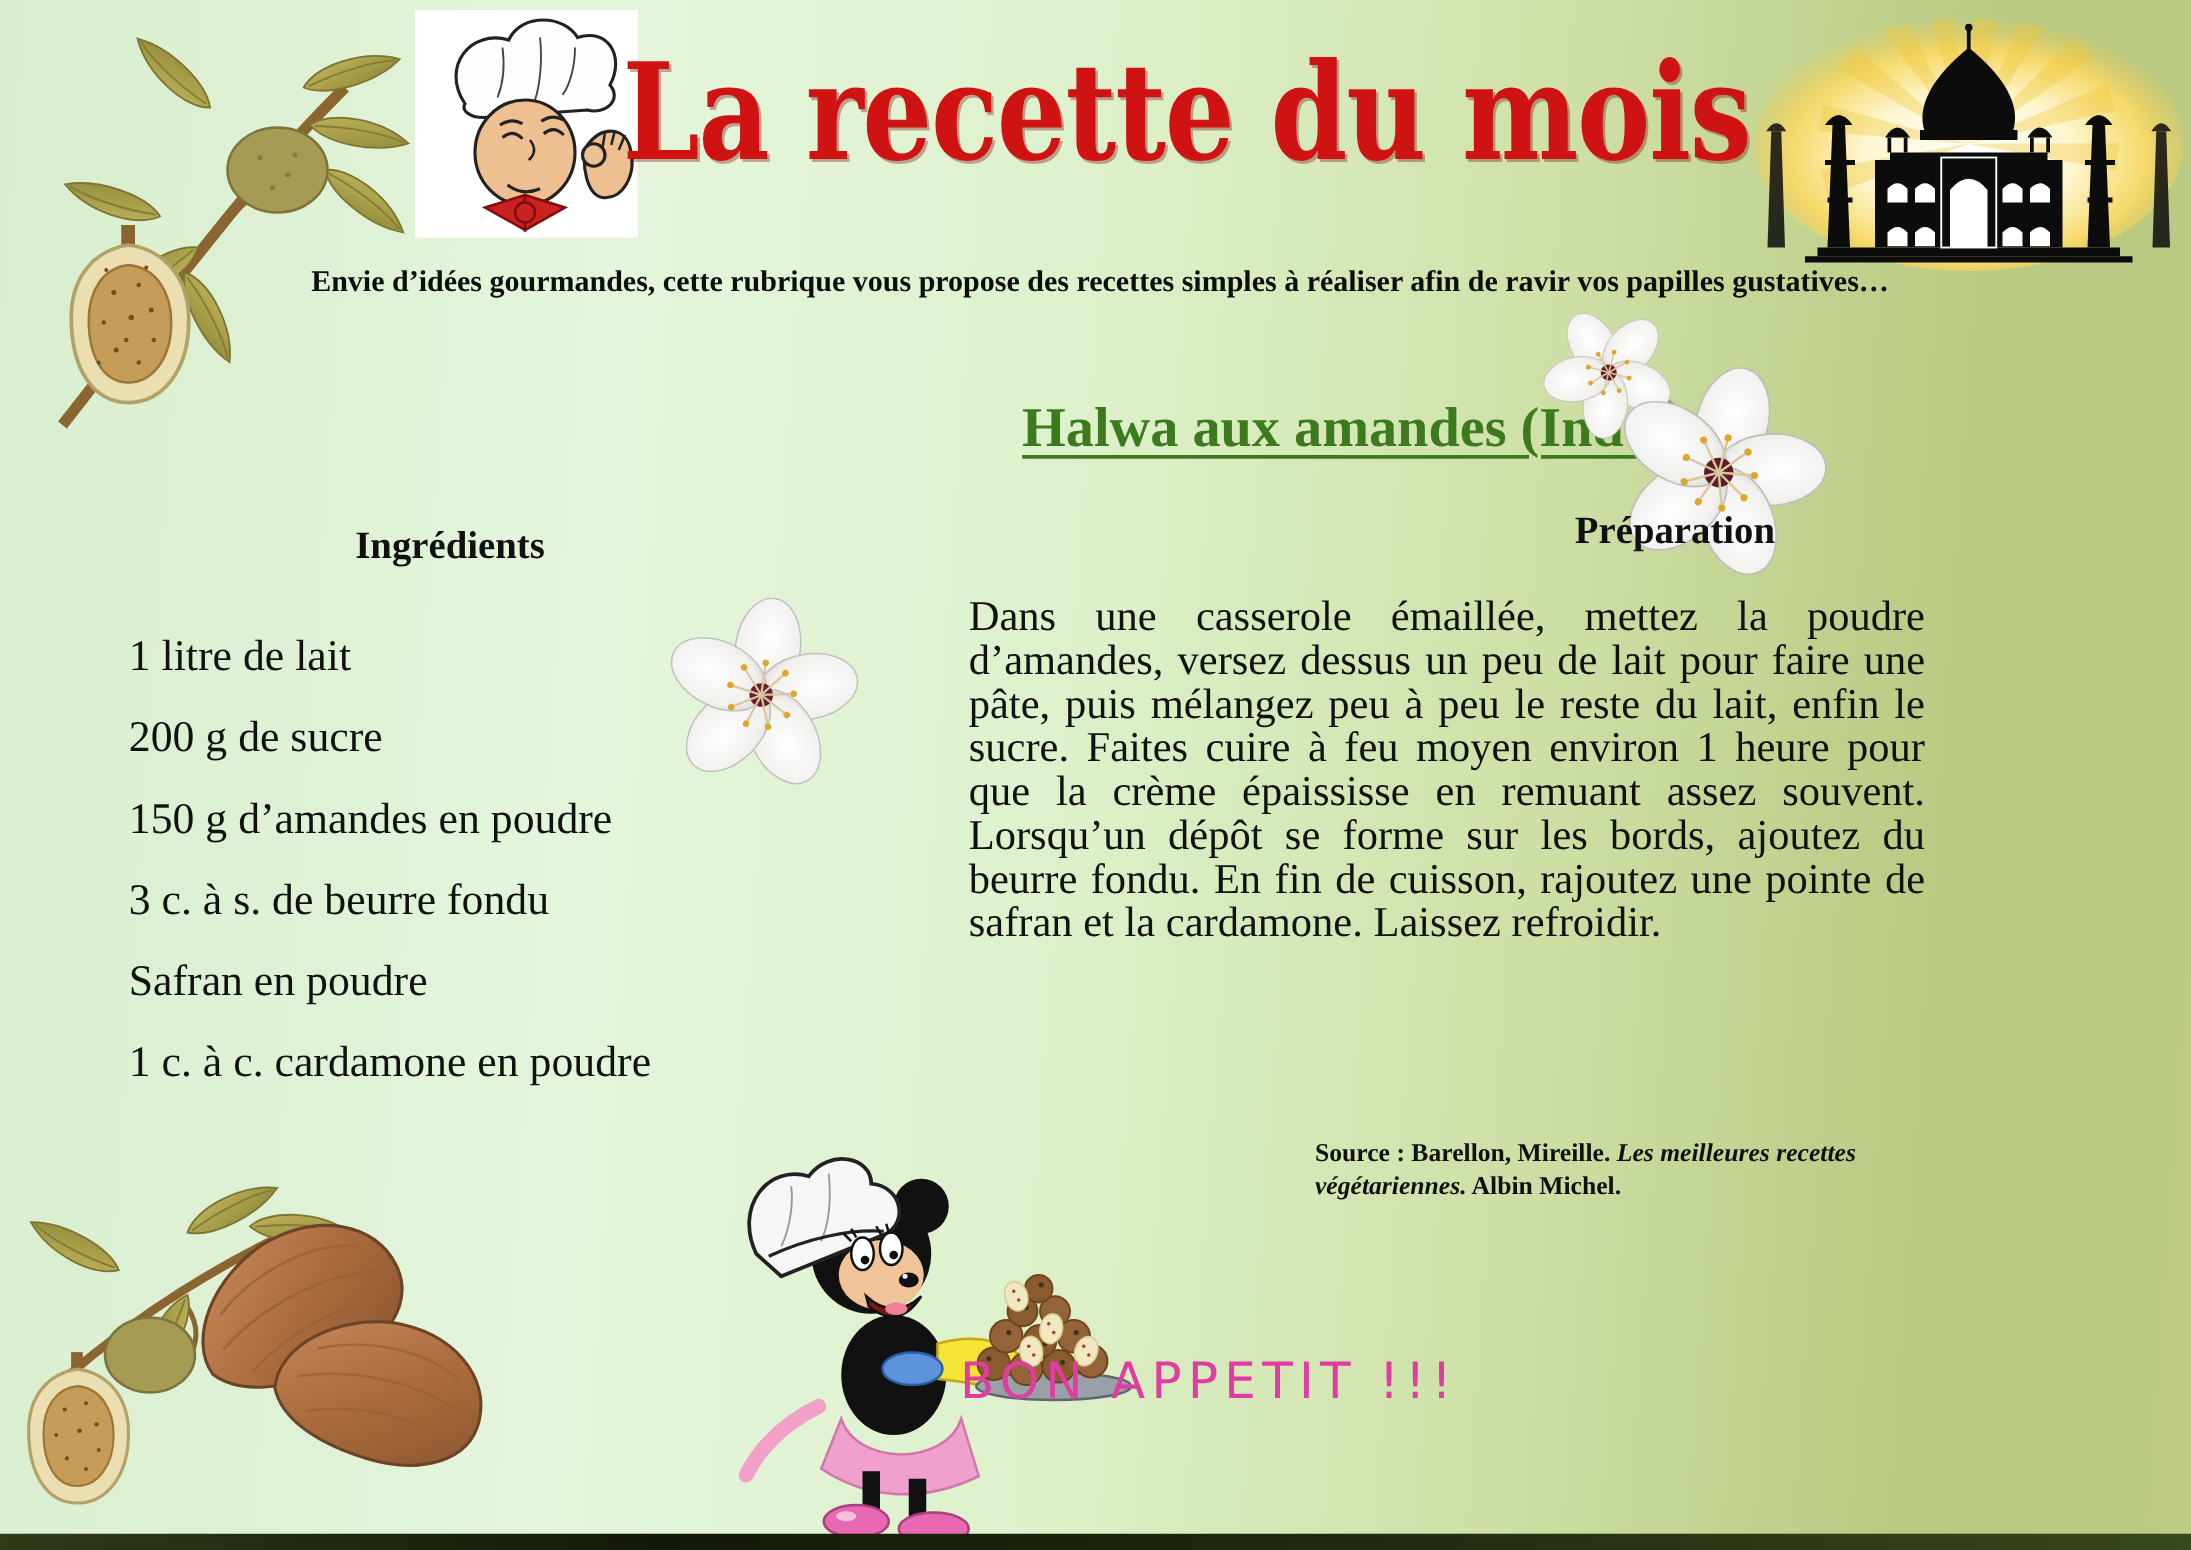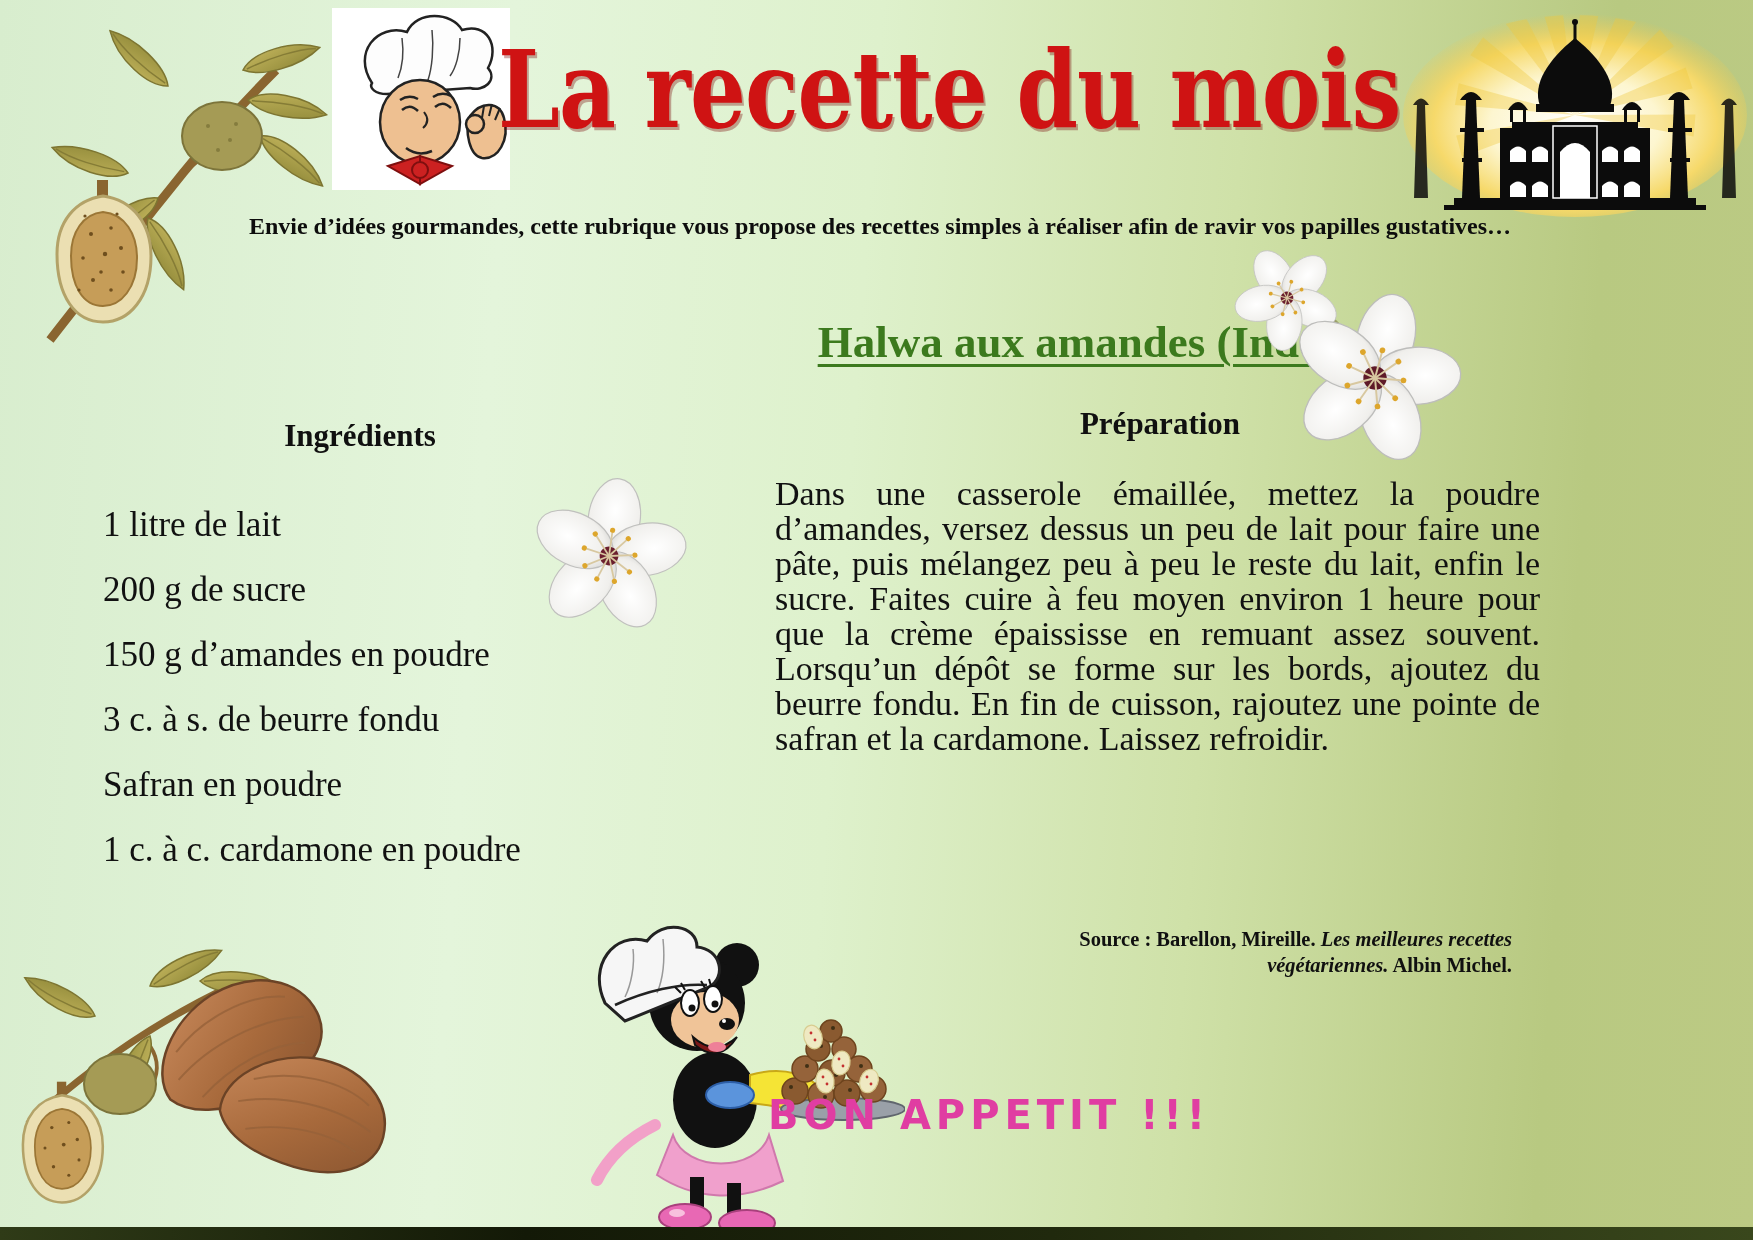--- a/index.html
+++ b/index.html
@@ -30,28 +30,28 @@
     font-weight:bold;font-size:31px;color:#101010;text-align:center;
   }
   .ing-list{left:103px;top:505px;width:500px;list-style:none;margin:0;padding:0;
     font-size:35px;line-height:39px;}
   .ing-list li{margin-bottom:26px;}
   .prep-text{
     left:775px;top:476px;width:765px;
     font-size:34px;line-height:35px;text-align:justify;
   }
   .source{
-    left:1052px;top:910px;width:460px;text-align:right;
-    font-weight:bold;font-size:20.5px;line-height:26px;color:#101010;margin-top:16px;
+    left:1052px;top:910px;width:460px;
+    font-weight:bold;font-size:20.5px;line-height:26px;color:#101010;
   }
   .source .it{font-style:italic;}
   .bon-appetit{
     left:768px;top:1082px;width:420px;
-    font-family:"DejaVu Sans", sans-serif;font-weight:bold;
-    font-size:40px;letter-spacing:5px;color:#e03da2;white-space:nowrap;margin-top:10px;
+    font-family:"DejaVu Sans", sans-serif;font-weight:normal;
+    font-size:40px;letter-spacing:5px;color:#e03da2;white-space:nowrap;
   }
   .bottom-bar{
     left:0;bottom:0;width:1753px;height:13px;
     background:linear-gradient(90deg,#2f3b17 0%,#131907 30%,#20290d 60%,#39471c 100%);
   }
   .chef-box{left:332px;top:8px;width:178px;height:182px;background:#ffffff;}
   svg{display:block;}
 </style>
 </head>
 <body>
@@ -337,21 +337,21 @@
             <circle transform="rotate(160)" cy="-22" r="2.2"></circle>
           <circle transform="rotate(200)" cy="-22" r="2.2"></circle>
             <circle transform="rotate(240)" cy="-22" r="2.2"></circle>
           <circle transform="rotate(280)" cy="-22" r="2.2"></circle>
             <circle transform="rotate(320)" cy="-22" r="2.2"></circle>
         </g>
       </g>
     </svg>
   </div>
 
-  <div class="abs col-heading" style="left:900px;top:406px;width:520px;">Préparation</div>
+  <div class="abs col-heading" style="left:900px;top:406px;width:520px;text-align:right;">Préparation</div>
   <div class="abs prep-text">Dans une casserole émaillée, mettez la poudre d’amandes, versez dessus un peu de lait pour faire une pâte, puis mélangez peu à peu le reste du lait, enfin le sucre. Faites cuire à feu moyen environ 1 heure pour que la crème épaississe en remuant assez souvent. Lorsqu’un dépôt se forme sur les bords, ajoutez du beurre fondu. En fin de cuisson, rajoutez une pointe de safran et la cardamone. Laissez refroidir.</div>
 
   <div class="abs source">
     <span>Source : Barellon, Mireille. </span><span class="it">Les meilleures recettes végétariennes.</span><span> Albin Michel.</span>
   </div>
 
   <div class="abs" style="left:0px;top:866px;">
     <svg width="420" height="352" viewBox="0 0 420 352">
       <defs>
         <linearGradient id="leafGB" x1="0" y1="0" x2="1" y2="1">

